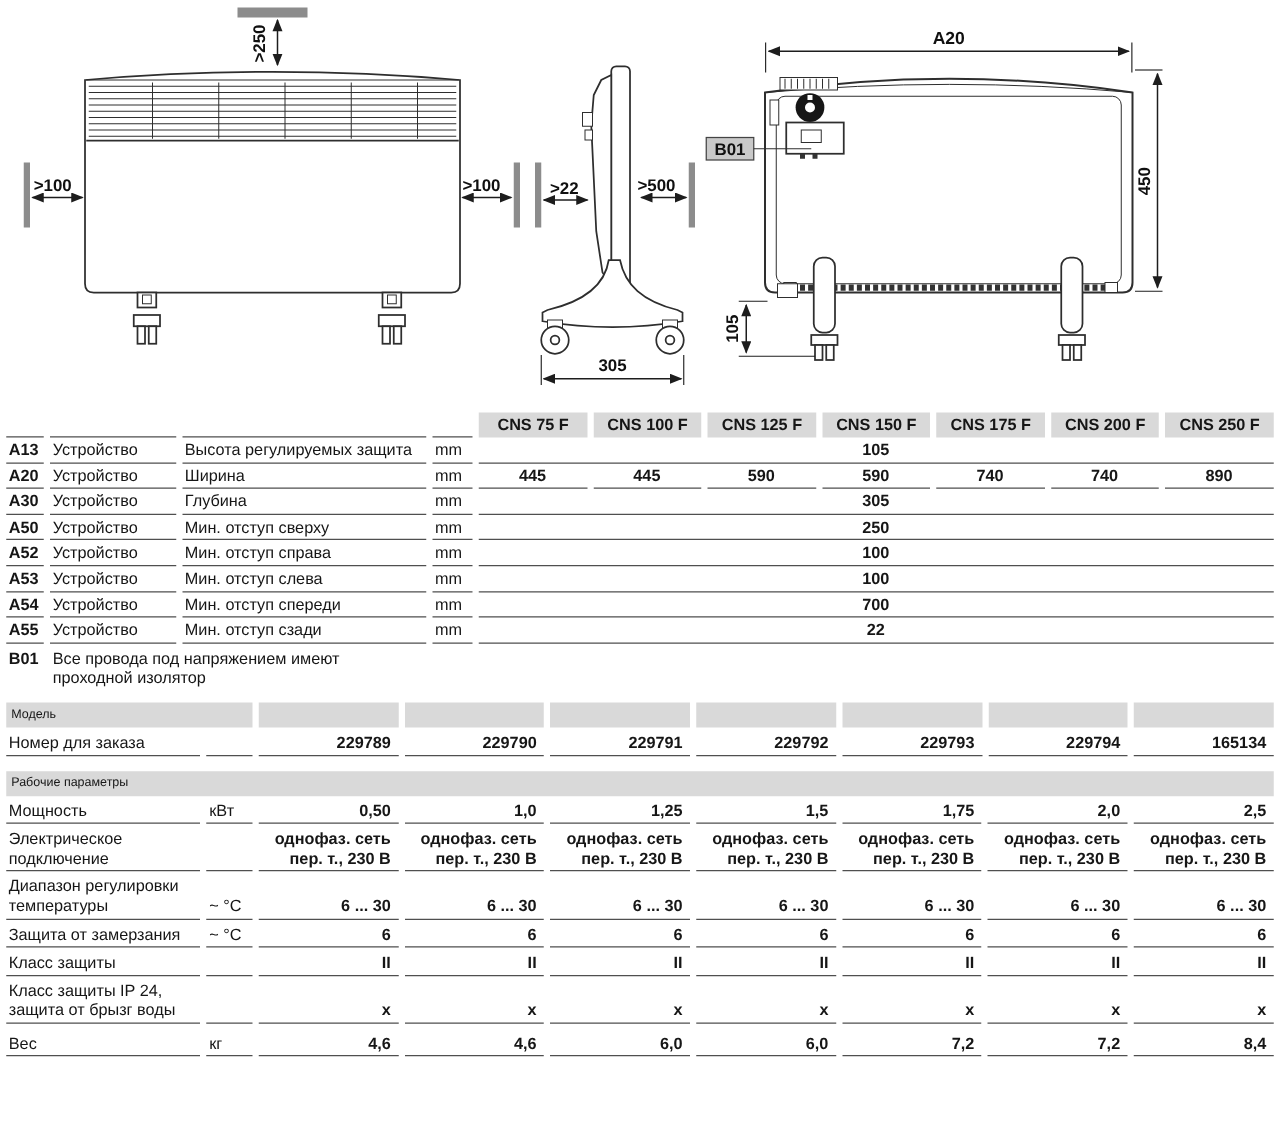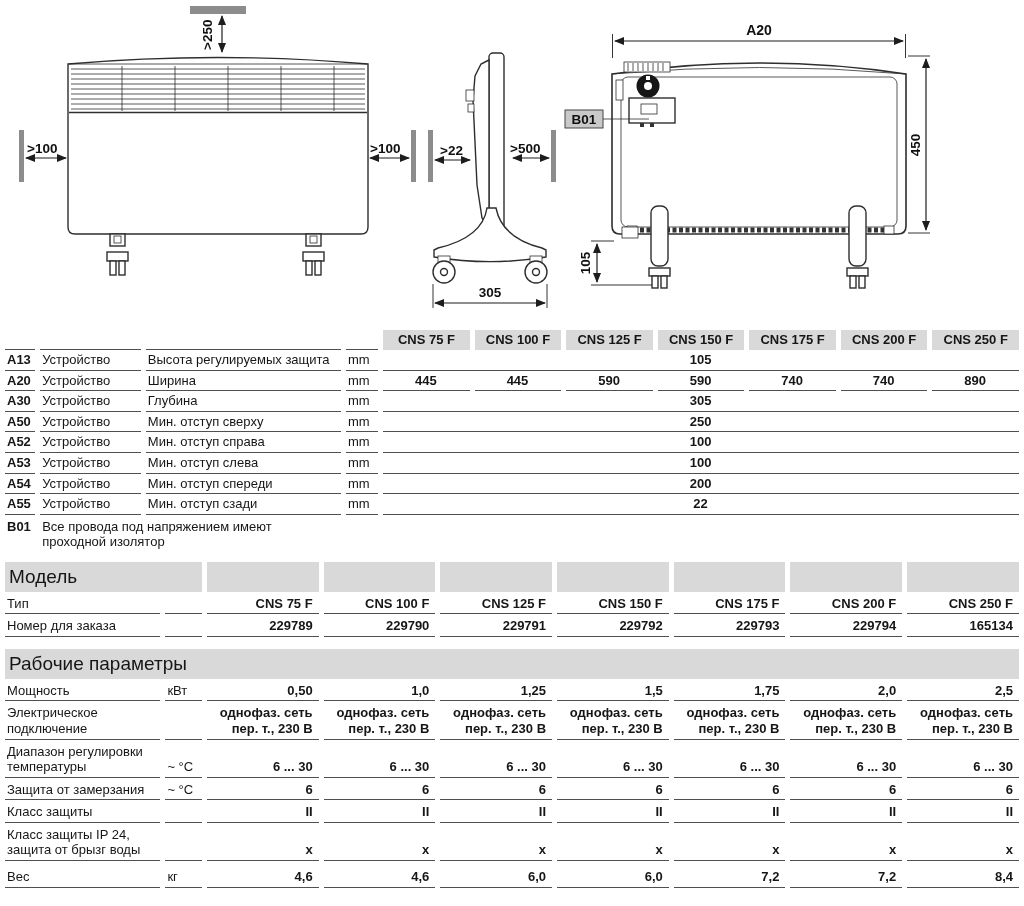--- a/index.html
+++ b/index.html
@@ -22,21 +22,21 @@
   table{width:1024px;border-collapse:separate;border-spacing:5px 0;table-layout:fixed}
   td{font-size:13px;line-height:1.2;padding:2px 3px 2px 2px;vertical-align:bottom;
      overflow:hidden;white-space:nowrap}
   .u{border-bottom:1.6px solid #4f4f4f}
   .hdr{background:#d9d9d9}
   .b{font-weight:700}
   .c{text-align:center}
   .r{text-align:right;padding-right:6px}
   .pre{white-space:pre-line}
   .top{vertical-align:top;padding-top:4px}
-  .band{font-size:19px;padding:3px 2px 3px 4px;white-space:nowrap}
+  .band{font-size:10px;padding:3px 2px 3px 4px;white-space:nowrap}
 
   #dim-table td{height:19px}
   #dim-table .hdr{height:20px;vertical-align:middle;padding:2px 0}
   #model-table{margin-top:10px}
   #params-table{margin-top:12px}
   #model-table td,#params-table td{height:21px;padding-top:4px}
   #model-table .hdr,#params-table .hdr{height:20px;vertical-align:middle}
   #params-body tr:last-child td{padding-top:8px}
 </style>
 </head>
@@ -269,21 +269,21 @@
           <td class="u">Устройство</td>
           <td class="u">Мин. отступ слева</td>
           <td class="u">mm</td>
           <td class="u c b" colspan="7">100</td>
         </tr>
         <tr>
           <td class="u b">A54</td>
           <td class="u">Устройство</td>
           <td class="u">Мин. отступ спереди</td>
           <td class="u">mm</td>
-          <td class="u c b" colspan="7">200</td>
+          <td class="u c b" colspan="7">700</td>
         </tr>
         <tr>
           <td class="u b">A55</td>
           <td class="u">Устройство</td>
           <td class="u">Мин. отступ сзади</td>
           <td class="u">mm</td>
           <td class="u c b" colspan="7">22</td>
         </tr>
         <tr>
           <td class="b top">B01</td>
@@ -308,31 +308,20 @@
     <tbody id="model-body">
         <tr>
           <td class="hdr band" colspan="2">Модель</td>
           <td class="hdr"></td>
           <td class="hdr"></td>
           <td class="hdr"></td>
           <td class="hdr"></td>
           <td class="hdr"></td>
           <td class="hdr"></td>
           <td class="hdr"></td>
-        </tr>
-        <tr>
-          <td class="u pre">Тип</td>
-          <td class="u"></td>
-          <td class="u r b pre">CNS 75 F</td>
-          <td class="u r b pre">CNS 100 F</td>
-          <td class="u r b pre">CNS 125 F</td>
-          <td class="u r b pre">CNS 150 F</td>
-          <td class="u r b pre">CNS 175 F</td>
-          <td class="u r b pre">CNS 200 F</td>
-          <td class="u r b pre">CNS 250 F</td>
         </tr>
         <tr>
           <td class="u pre">Номер для заказа</td>
           <td class="u"></td>
           <td class="u r b pre">229789</td>
           <td class="u r b pre">229790</td>
           <td class="u r b pre">229791</td>
           <td class="u r b pre">229792</td>
           <td class="u r b pre">229793</td>
           <td class="u r b pre">229794</td>

